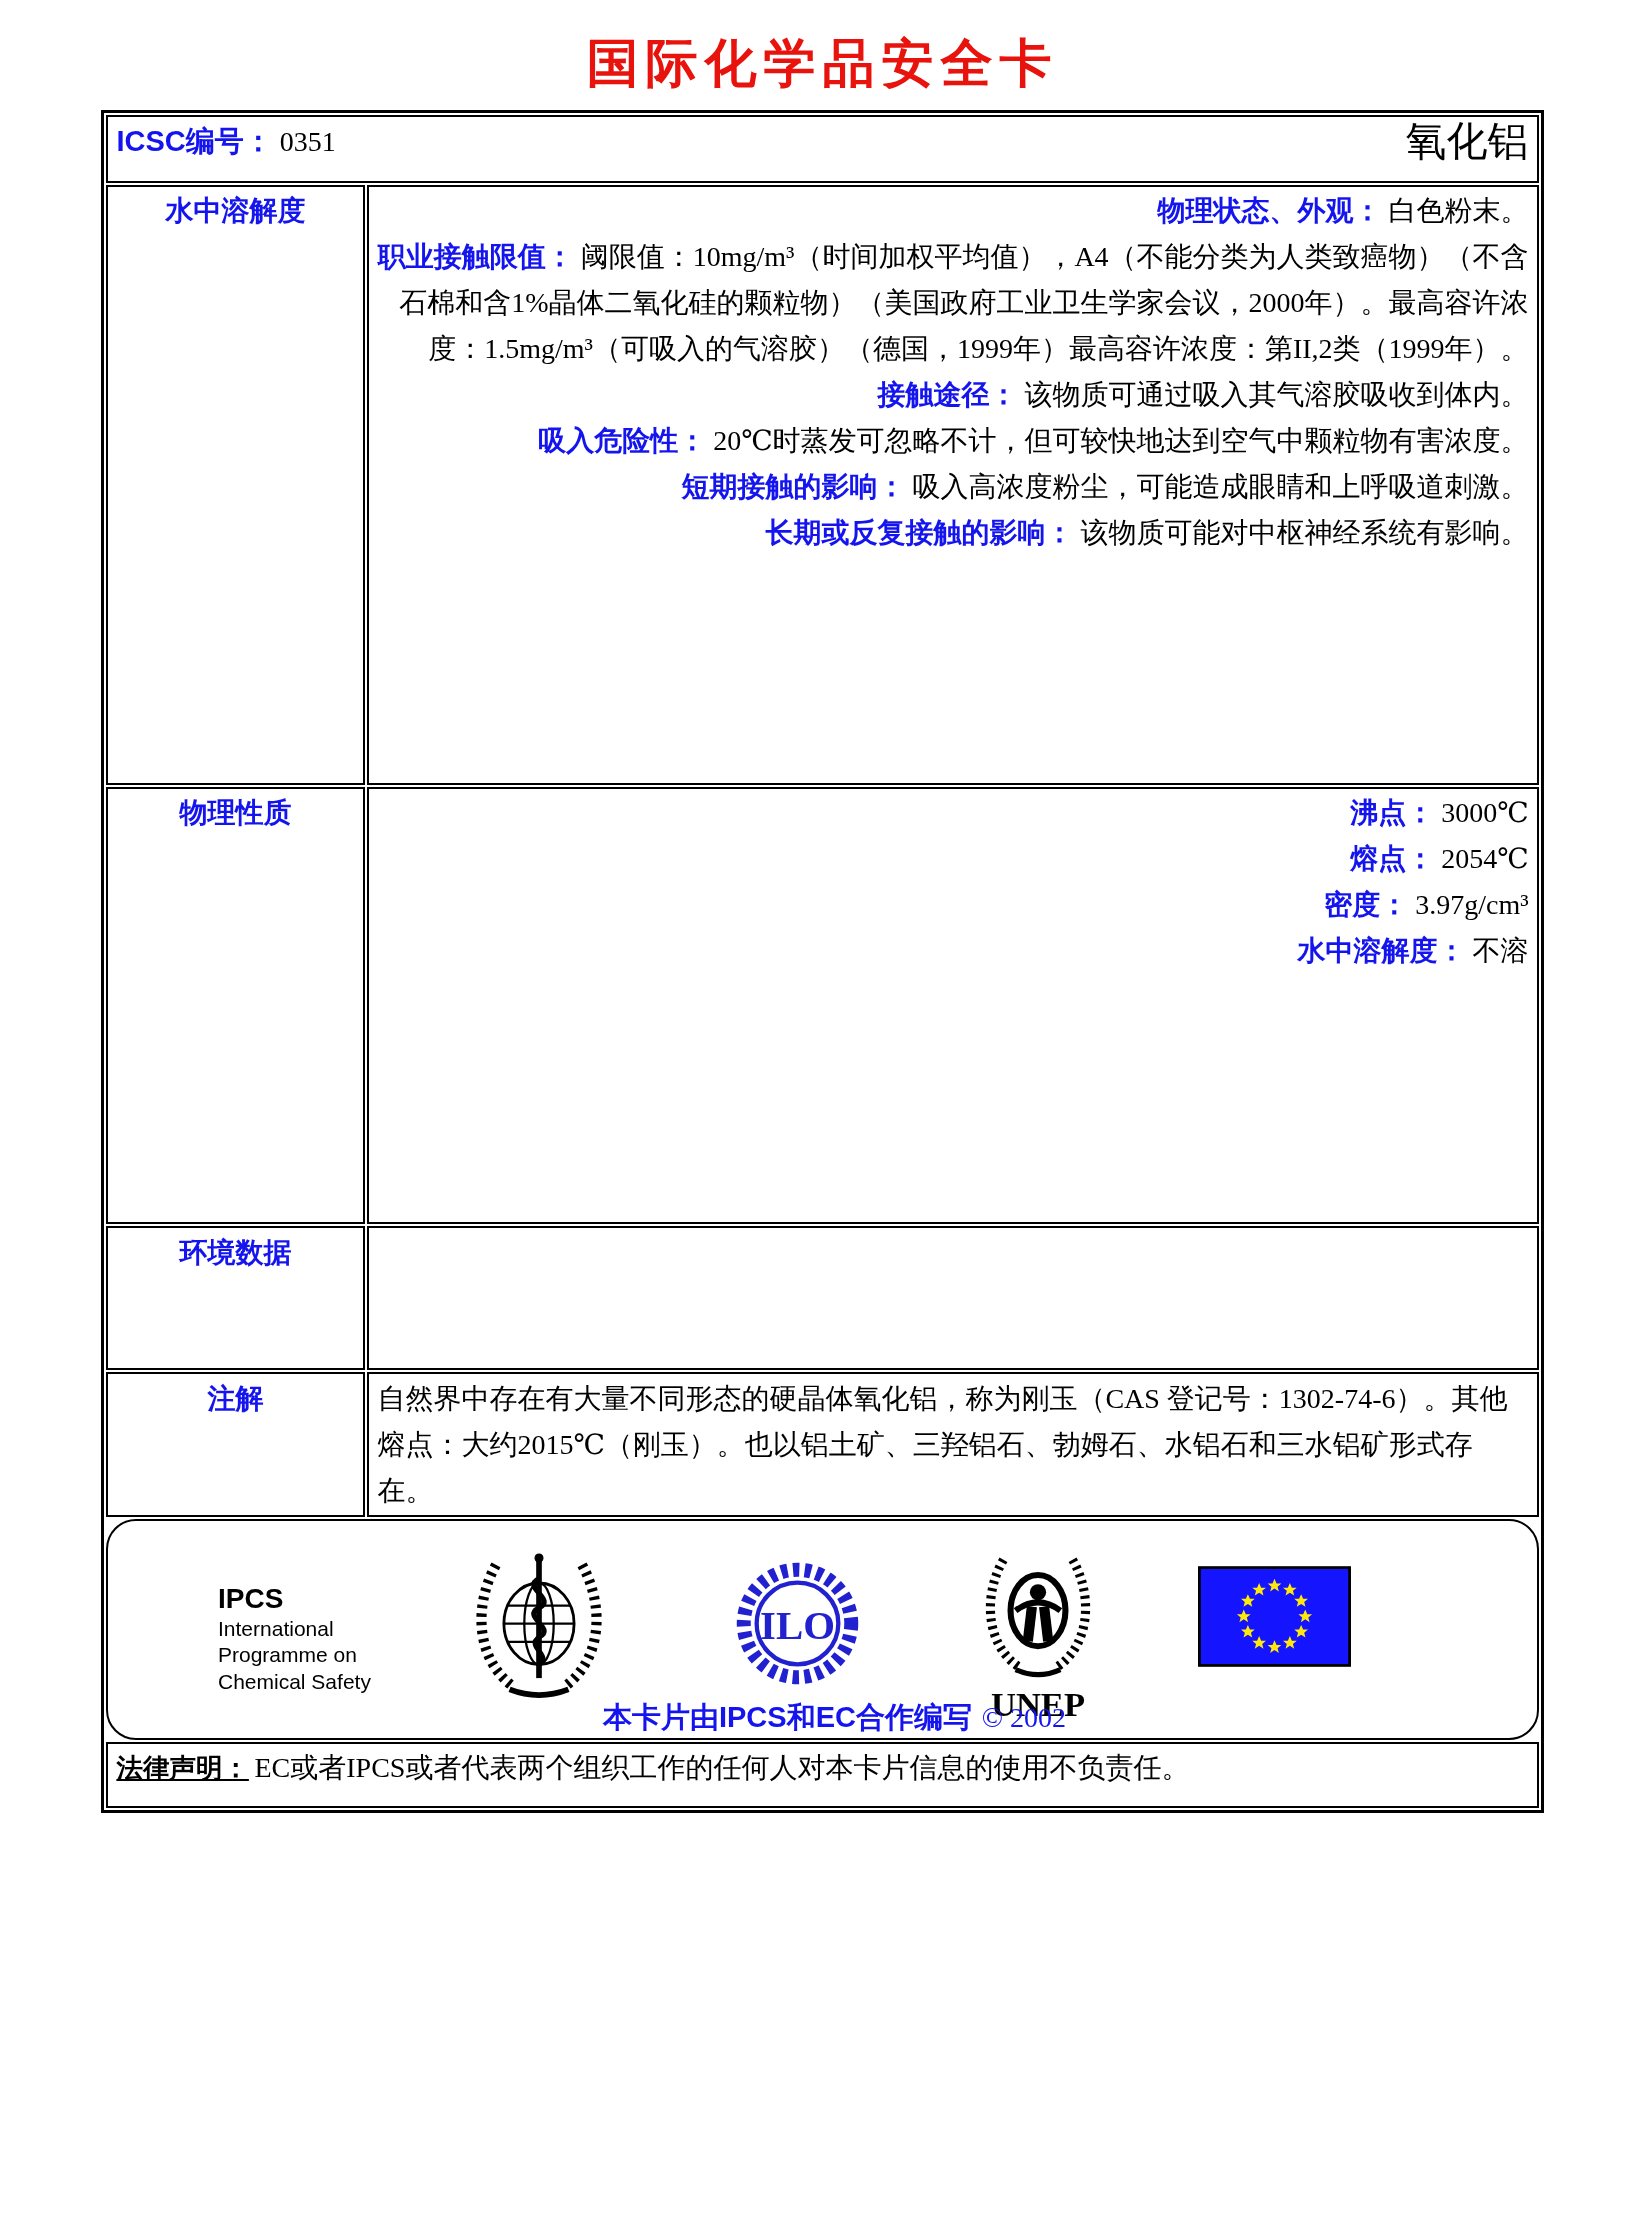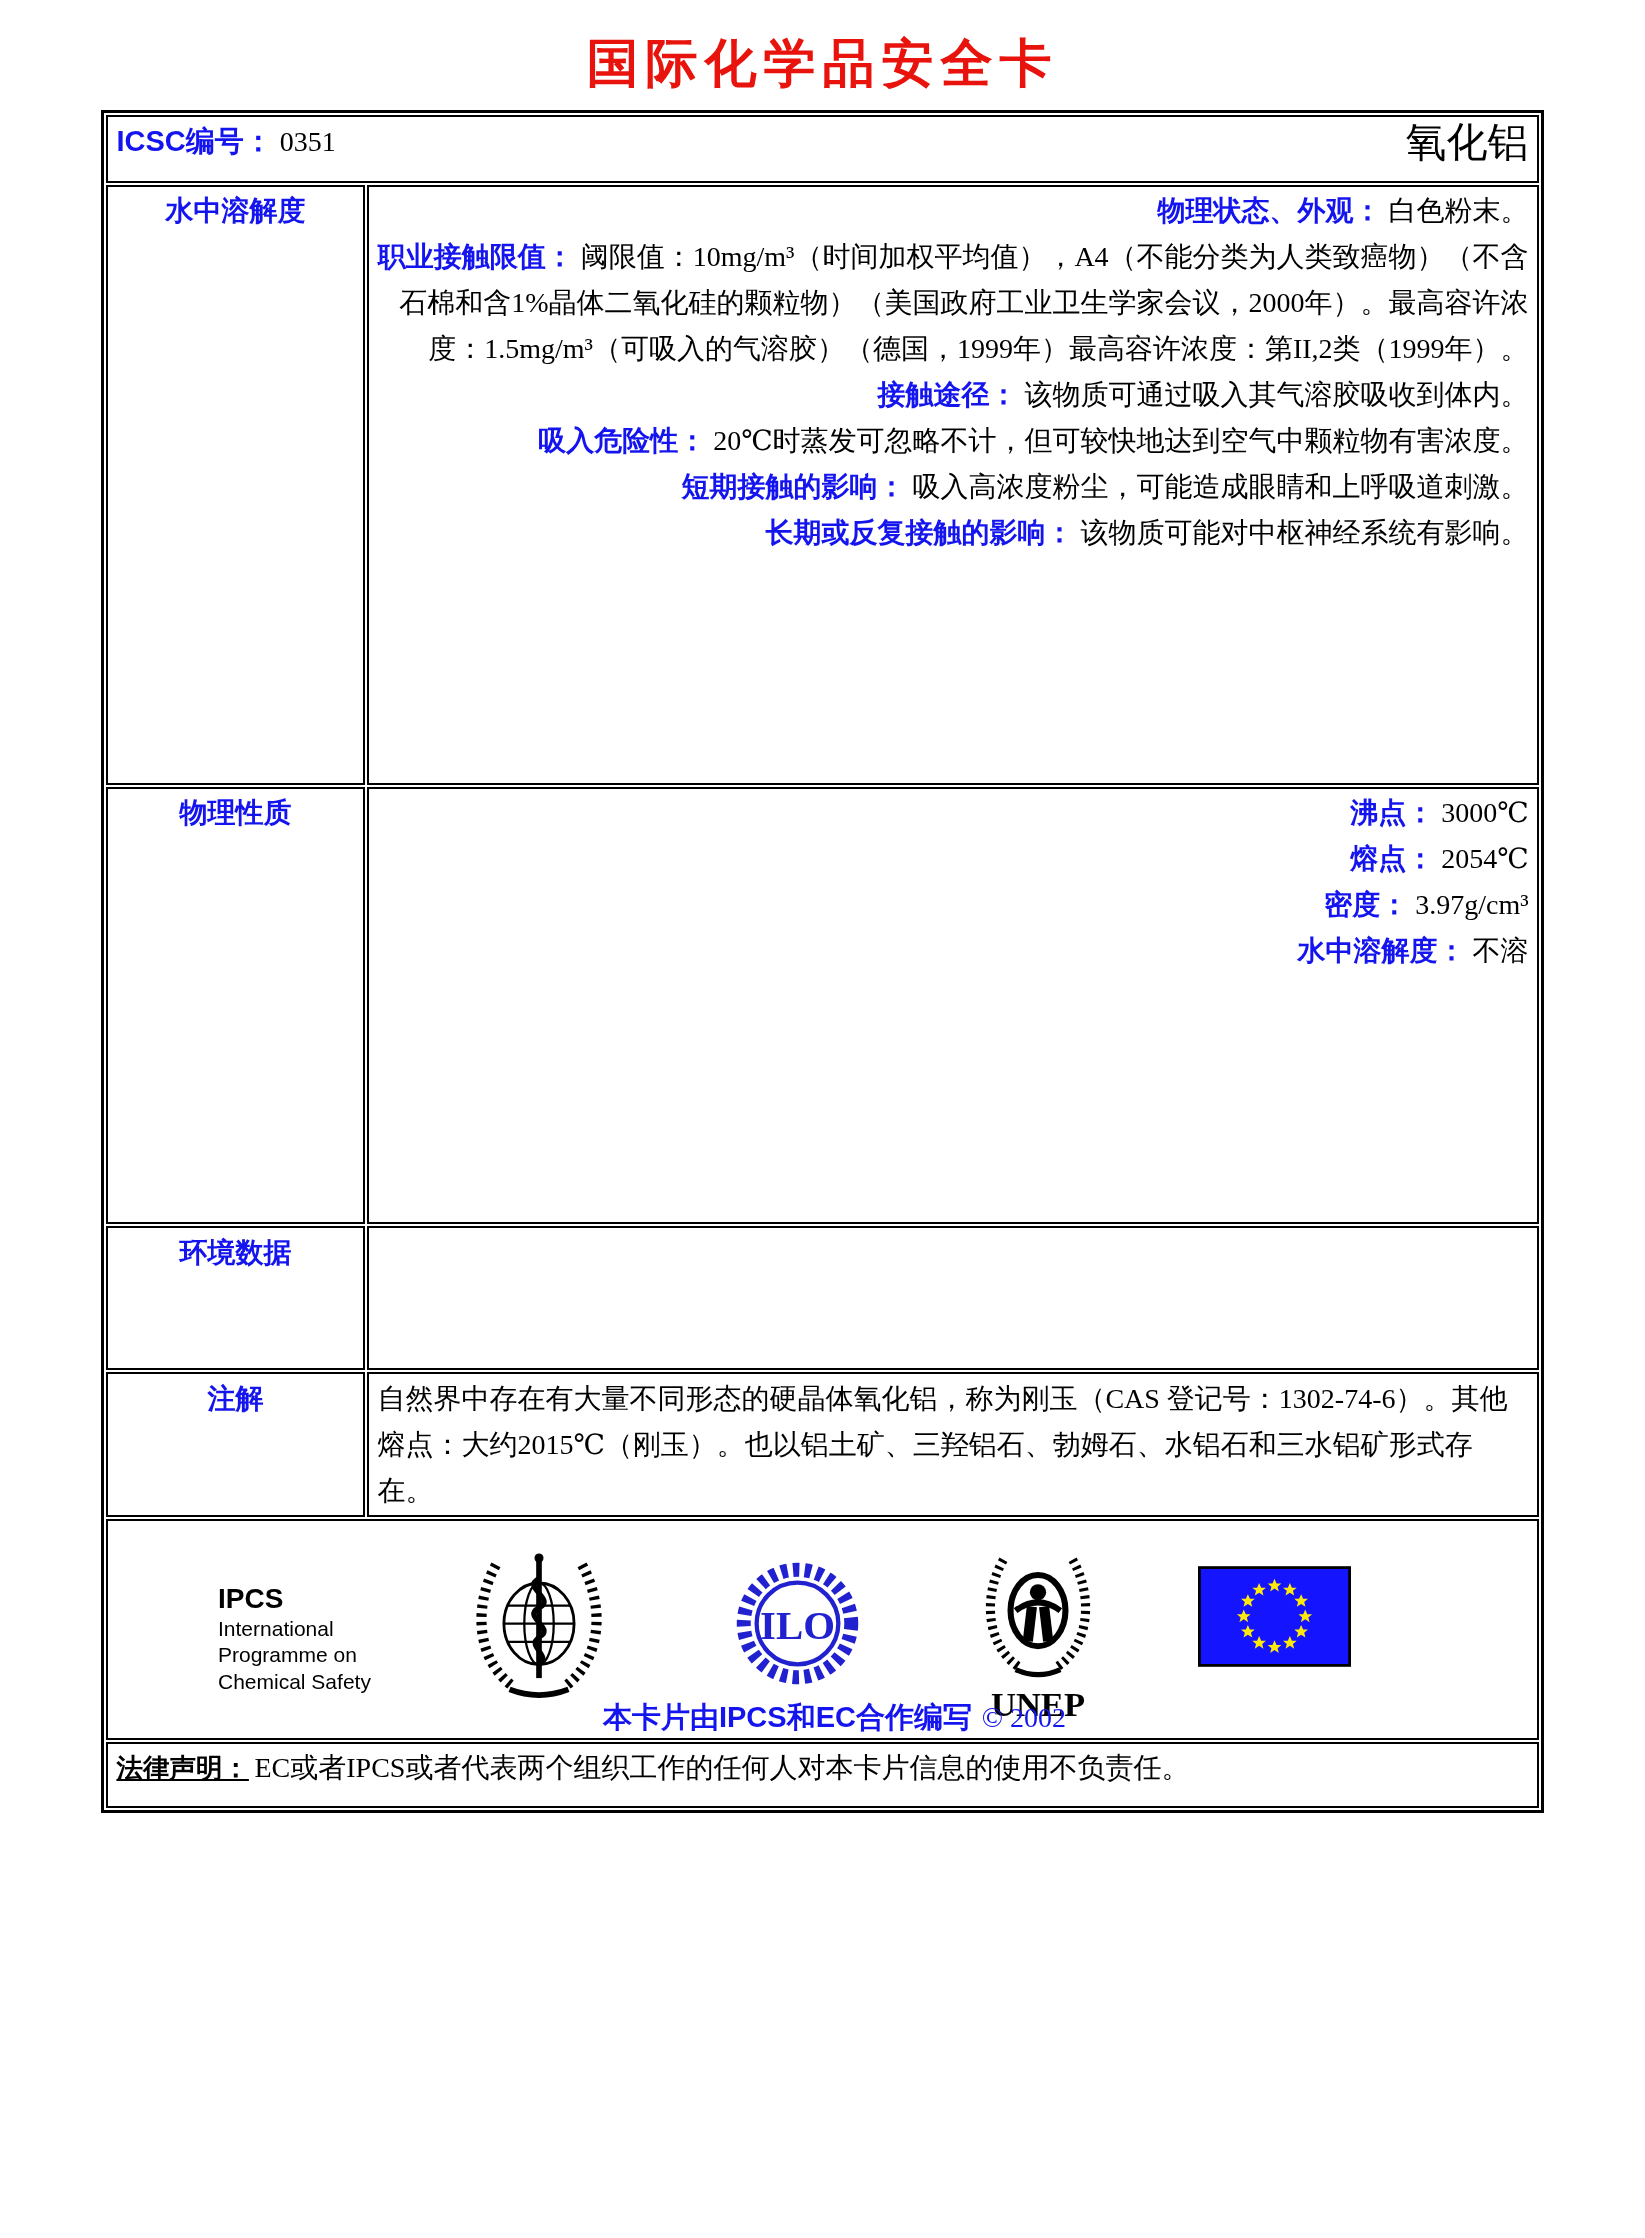--- a/index.html
+++ b/index.html
@@ -30,26 +30,26 @@
     font-weight:bold;color:#1414ee;font-size:32px;padding:0 2.8px;
   }
   .lbl{
     color:#1414ee;font-weight:bold;
     font-family:"Liberation Sans","DejaVu Sans",sans-serif;
     margin-right:7px;
   }
   .val{color:#000;}
   .entry{display:block;text-align:right;}
   td.header-cell{vertical-align:middle;font-size:29px;}
-  .header-flex{display:flex;justify-content:space-between;align-items:flex-end;}
+  .header-flex{display:flex;justify-content:space-between;align-items:flex-start;}
   .header-left .lbl{font-size:29px;}
   .chem-name{font-size:41px;}
   td.addinfo-cell{vertical-align:middle;line-height:36px;}
   
-  td.logos-cell{position:relative;height:214px;padding:0;}
+  td.logos-cell{position:relative;height:214px;padding:0;border-radius:30px;}
   .ipcs-block{
     position:absolute;left:110px;top:61px;
     font-family:"Liberation Sans","DejaVu Sans",sans-serif;color:#000;
   }
   .ipcs-acronym{font-size:28px;font-weight:bold;line-height:34px;}
   .ipcs-line{font-size:21px;line-height:26.5px;}
   .logo{position:absolute;}
   .logo-who{left:363px;top:28px;}
   .logo-ilo{left:625px;top:36px;}
   .logo-unep{left:869px;top:26.5px;}

